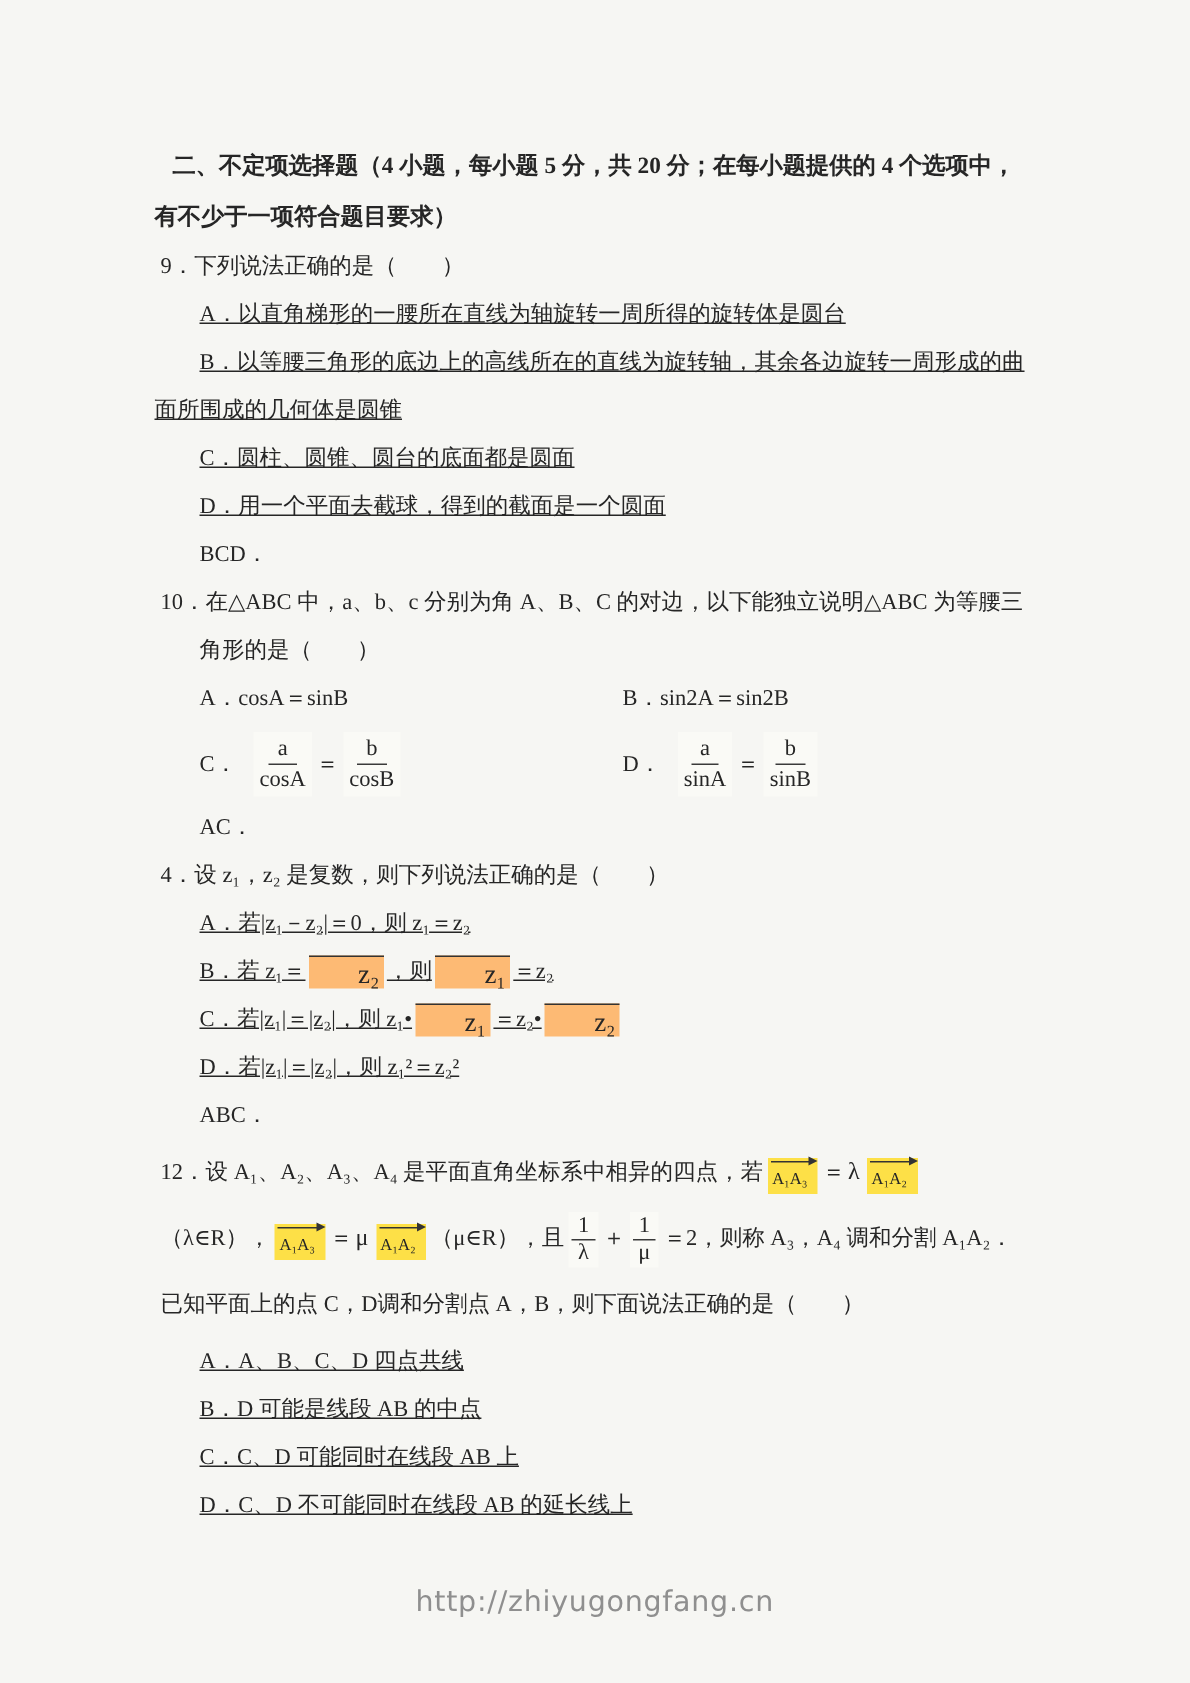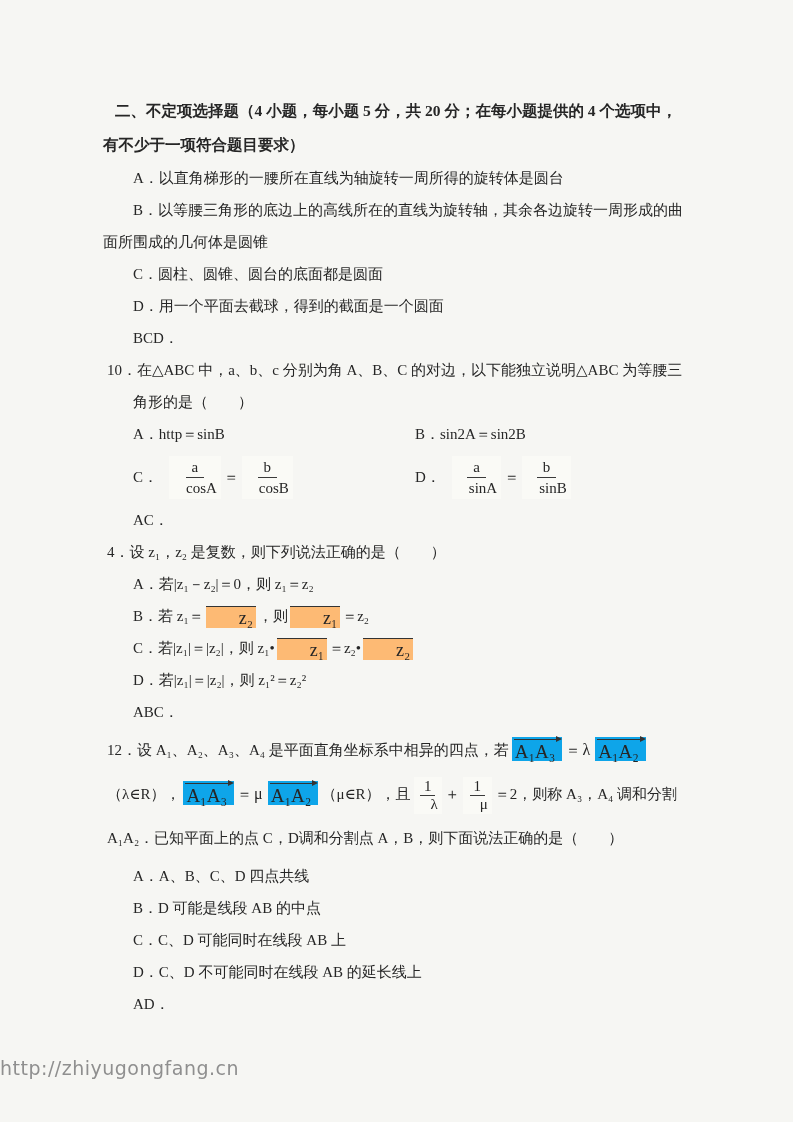--- a/index.html
+++ b/index.html
@@ -3,67 +3,68 @@
 <meta charset="utf-8">
 <style>
   html,body{margin:0;padding:0;}
   body{background:#f6f6f3;}
   .page{position:relative;width:793px;height:1122px;background:#f6f6f3;overflow:hidden;
         font-family:"Liberation Serif","DejaVu Serif",serif;color:#262626;font-size:15px;}
   .content{position:absolute;left:103px;top:94px;width:580px;line-height:32px;}
   p{margin:0;padding:0;}
   .section-header{font-weight:bold;font-size:15.5px;text-indent:12px;line-height:34px;}
   .stem{padding-left:30px;text-indent:-26px;}
-  .opt{text-indent:30px;}
+  .opt{text-indent:30px;text-decoration:underline;}
   .answer{text-indent:30px;}
   .optrow{display:flex;padding-left:30px;}
   .optrow .c1{width:282px;}
   .fracrow{display:flex;padding-left:30px;align-items:center;height:54px;}
   .cell{display:flex;align-items:center;line-height:normal;}
   .cell .lbl{margin-right:8px;}
   .cell.c1{width:282px;}
   .frac{display:inline-flex;flex-direction:column;align-items:center;text-align:center;
         vertical-align:middle;margin:0 3px;background:#fafaf6;padding:1px 2px;}
   .frac .fn{display:block;border-bottom:1px solid #3a3a3a;padding:0 6px;line-height:20px;}
-  .frac .fd{display:block;padding:0 2px;line-height:20px;margin-left:13px;}
+  .frac .fd{display:block;padding:0 2px;line-height:20px;}
   .sfrac .fn{line-height:17px;padding:0 4px;}
   .sfrac .fd{line-height:17px;}
   .conj{display:inline-block;border-top:1.5px solid #333;font-size:18px;line-height:19px;
         padding:2px 3px 0;margin:0 2px;vertical-align:-3px;background:#fdba74;}
-  .vec{display:inline-block;position:relative;font-size:19px;line-height:19px;
-       padding:5px 7px 0 3px;margin:0 3px;vertical-align:-3px;background:#0ea5e9;font-family:Liberation Serif, serif;}
+  .vec{display:inline-block;position:relative;font-size:11px;line-height:19px;
+       padding:5px 7px 0 3px;margin:0 3px;vertical-align:-3px;background:#fde047;font-family:Liberation Serif, serif;}
   .vec::before{content:"";position:absolute;left:2px;right:5px;top:2px;border-top:1.5px solid #333;}
   .vec::after{content:"";position:absolute;right:0;top:-1px;width:0;height:0;
        border-left:6px solid #333;border-top:3.5px solid transparent;border-bottom:3.5px solid transparent;}
   .greek{font-size:16px;margin:0 2px;}
   .q12stem{line-height:44px;padding-left:4px;}
-  .footer{position:absolute;left:0;top:1057px;width:100%;text-align:left;
+  .footer{position:absolute;left:0;top:1057px;width:100%;text-align:center;
         font-family:"DejaVu Sans","Liberation Sans",sans-serif;font-size:19px;
         color:#8f8f8f;letter-spacing:.5px;}
 </style>
 </head>
 <body>
 
 <div class="page">
   <div class="content">
 
     <p class="section-header">二、不定项选择题（4 小题，每小题 5 分，共 20 分；在每小题提供的 4 个选项中，有不少于一项符合题目要求）</p>
 
     <div>
+      <p class="stem">9．下列说法正确的是（　　）</p>
       <p class="opt">A．以直角梯形的一腰所在直线为轴旋转一周所得的旋转体是圆台</p>
       <p class="opt">B．以等腰三角形的底边上的高线所在的直线为旋转轴，其余各边旋转一周形成的曲面所围成的几何体是圆锥</p>
       <p class="opt">C．圆柱、圆锥、圆台的底面都是圆面</p>
       <p class="opt">D．用一个平面去截球，得到的截面是一个圆面</p>
       <p class="answer">BCD．</p>
     </div>
 
     <div>
       <p class="stem">10．在△ABC 中，a、b、c 分别为角 A、B、C 的对边，以下能独立说明△ABC 为等腰三角形的是（　　）</p>
       <div class="optrow">
-        <p class="c1">A．http＝sinB</p>
+        <p class="c1">A．cosA＝sinB</p>
         <p>B．sin2A＝sin2B</p>
       </div>
       <div class="fracrow">
         <div class="cell c1">
           <span class="lbl">C．</span>
           <span class="frac">
               <span class="fn">a</span>
               <span class="fd">cosA</span>
             </span>
           <span>＝</span>
@@ -102,19 +103,18 @@
             <span class="fn">1</span>
             <span class="fd">λ</span>
           </span><span>＋</span><span class="frac sfrac">
             <span class="fn">1</span>
             <span class="fd">μ</span>
           </span><span>＝2，则称 A₃，A₄ 调和分割 A₁A₂．已知平面上的点 C，D</span><span>调和分割点 A，B，则下面说法正确的是（　　）</span></p>
       <p class="opt">A．A、B、C、D 四点共线</p>
       <p class="opt">B．D 可能是线段 AB 的中点</p>
       <p class="opt">C．C、D 可能同时在线段 AB 上</p>
       <p class="opt">D．C、D 不可能同时在线段 AB 的延长线上</p>
-      <p class="answer">AD．</p>
     </div>
 
   </div>
 
   <div class="footer">http://zhiyugongfang.cn</div>
 </div>
 
 </body></html>

